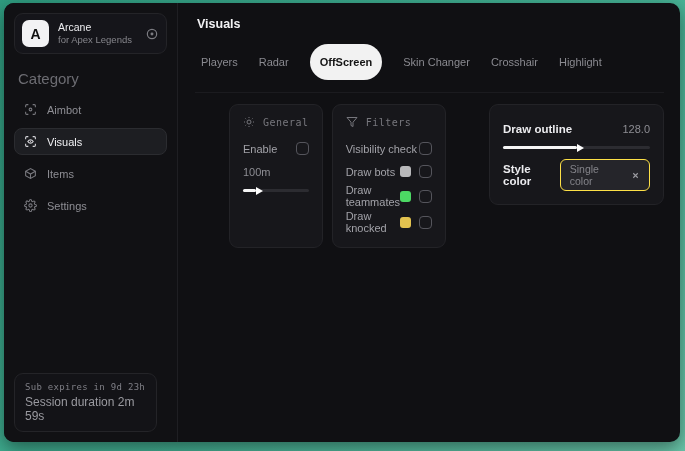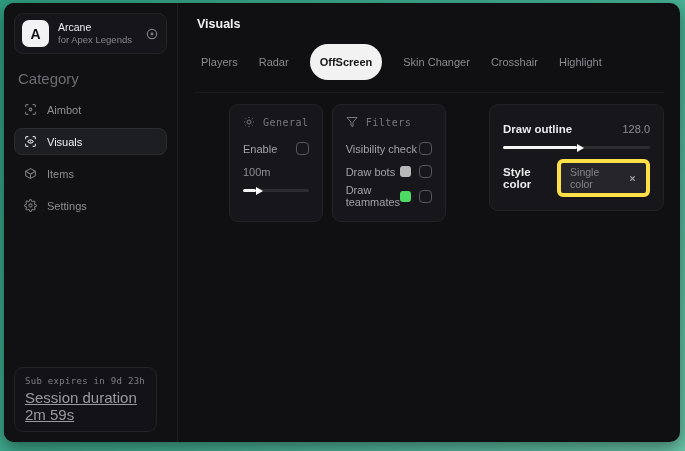--- a/index.html
+++ b/index.html
@@ -29,21 +29,21 @@
   .nav-item { display:flex; align-items:flex-end; gap:10px; padding:6px 9px;
     margin-bottom:5px; border-radius:8px; border:1px solid transparent;
     color:#8e8e94; font-size:11px; cursor:pointer; }
   .nav-item .nicon { display:flex; color:#77777d; }
   .nav-item.active { background:#1d1e22; border-color:#2b2c30; color:#f0f0f3; }
   .nav-item.active .nicon { color:#d6d6da; }
   .footer-card { position:absolute; left:10px; right:20px; bottom:10px;
     border:1px solid #242428; border-radius:9px; padding:8px 10px; background:#131317; }
   .footer-line1 { font-family:"DejaVu Sans Mono", monospace; font-size:9px;
     color:#7f7f86; margin-bottom:3px; letter-spacing:.3px; }
-  .footer-line2 { font-size:15px; color:#9a9aa0;text-decoration:underline; }
+  .footer-line2 { font-size:12px; color:#9a9aa0; }
   
   .main { flex:1; padding:0 16px 0 17px; }
   .main-header { padding-top:14px; border-bottom:1px solid #1b1b1f; padding-bottom:12px; }
   .page-title { color:#f2f2f4; font-size:12.5px; font-weight:bold; margin-left:2px; }
   .tabs { display:flex; align-items:center; gap:21px; margin-top:13px; margin-left:6px; }
   .tab { color:#8a8a90; font-size:11px; cursor:pointer; white-space:nowrap; }
   .tab.active { background:#f2f2f2; color:#141414; font-weight:600;
     padding:12px 10px; border-radius:999px; }
   .content { display:grid; grid-template-columns:1fr 1fr; gap:9px;
     align-items:start; margin-top:11px; }
@@ -63,21 +63,21 @@
   .right-ctrls { display:flex; align-items:center; gap:8px; }
   .swatch { width:11px; height:11px; border-radius:3px; }
   .slider { position:relative; height:3px; background:#2c2c31; border-radius:2px;
     margin-top:7px; margin-bottom:3px; cursor:pointer; }
   .slider-fill { position:absolute; left:0; top:0; bottom:0; background:#f5f5f5;
     border-radius:2px; }
   .slider-thumb { position:absolute; top:50%; transform:translateY(-50%);
     width:0; height:0; border-top:4px solid transparent;
     border-bottom:4px solid transparent; border-left:7px solid #fff; }
   .pill { display:flex; align-items:center; gap:9px; background:#25252a;
-    border:4px solid #fde047; border-radius:6px; padding:3px 9px;
+    border:1px solid #fde047; border-radius:6px; padding:3px 9px;
     color:#84848a; font-size:10.5px; cursor:pointer; }
   .pill .x { display:flex; color:#9b9ba1; cursor:pointer; }
   svg { display:block; }
 </style>
 </head>
 <body>
 
 <div class="window">
 
   <div class="sidebar">
@@ -207,20 +207,27 @@
               <span class="checkbox"></span>
             </span>
           </div>
           <div class="row">
             <span class="lbl-muted">Draw teammates</span>
             <span class="right-ctrls">
               <span class="swatch" style="background: rgb(76, 217, 100);"></span>
               <span class="checkbox"></span>
             </span>
           </div>
+          <div class="row">
+            <span class="lbl-muted">Draw knocked</span>
+            <span class="right-ctrls">
+              <span class="swatch" style="background: rgb(226, 194, 79);"></span>
+              <span class="checkbox"></span>
+            </span>
+          </div>
         </div>
       </div>
 
       <div class="col">
 
         <div class="panel">
           <div class="row">
             <span class="lbl-strong">Draw outline</span>
             <span class="val">128.0</span>
           </div>

